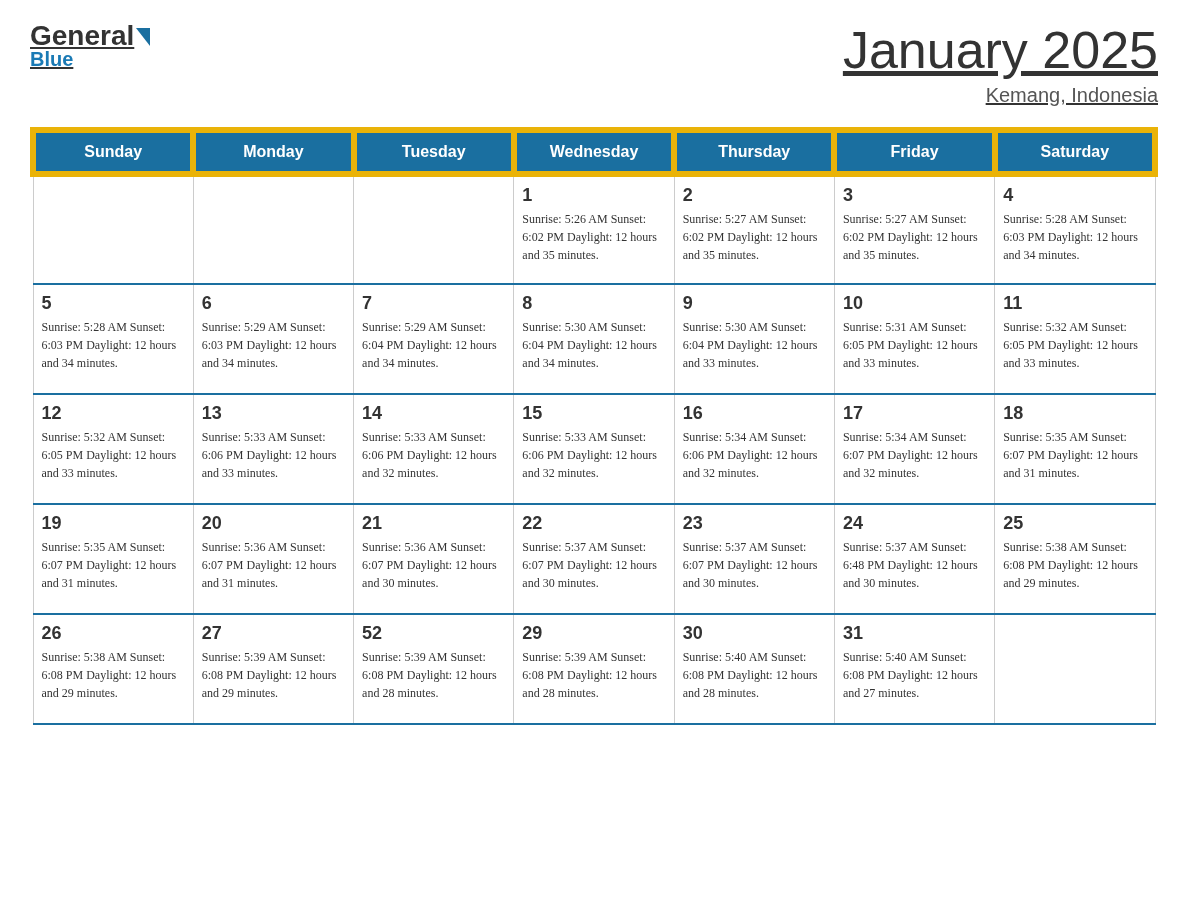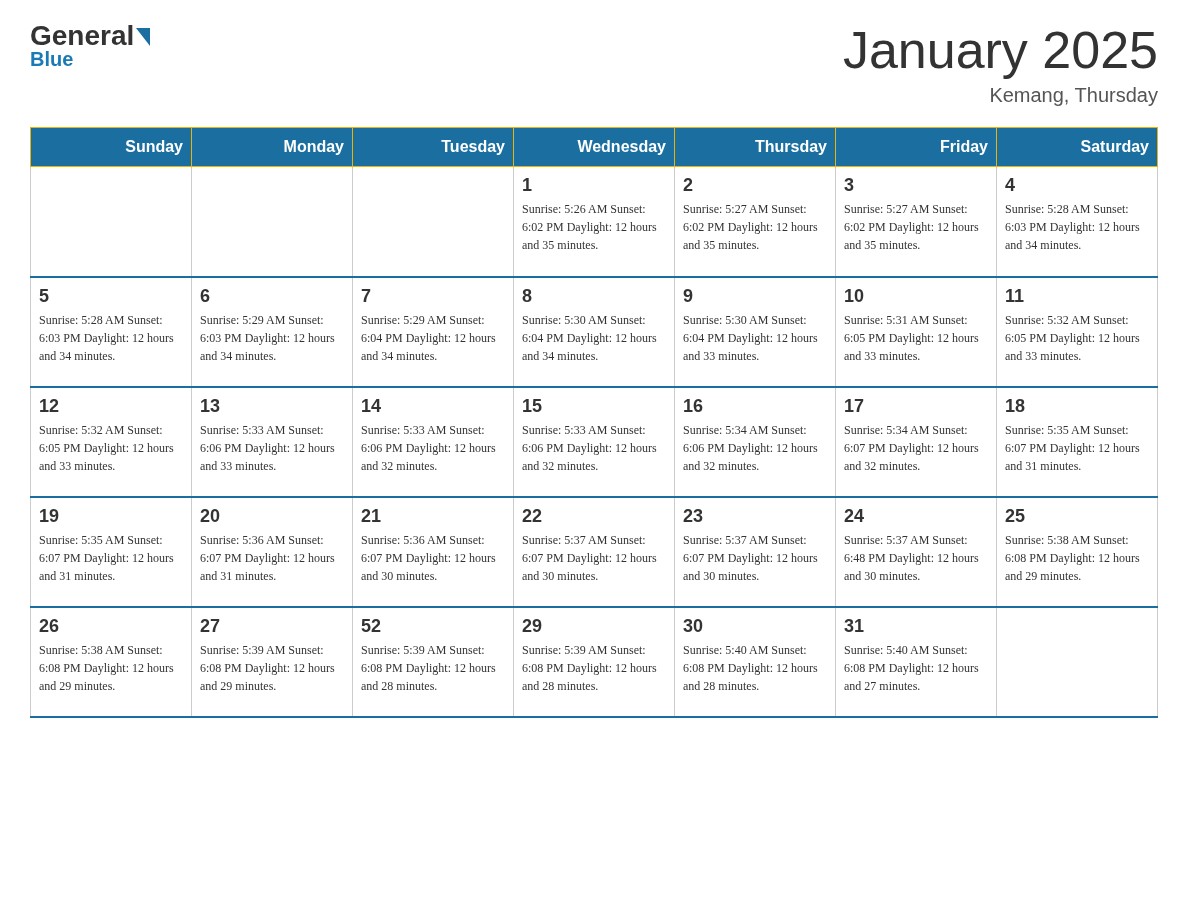--- a/index.html
+++ b/index.html
@@ -9,20 +9,21 @@
       color: #333;
       width: 1188px;
       min-height: 918px;
       padding: 20px 30px;
     }
     .header {
       display: flex;
       justify-content: space-between;
       align-items: flex-start;
       margin-bottom: 20px;
+      text-decoration: underline;
     }
     .logo {
       display: flex;
       flex-direction: column;
       align-items: flex-start;
     }
     .logo-text {
       font-size: 28px;
       font-weight: bold;
       color: #333;
@@ -66,22 +67,22 @@
       width: 100%;
       border-collapse: collapse;
       table-layout: fixed;
     }
     thead th {
       background-color: #1a6fa0;
       color: #fff;
       padding: 10px 8px;
       font-size: 16px;
       font-weight: bold;
-      text-align: right;
-      border: 1px solid #eab308;
+      text-align: center;
+      border: 6px solid #eab308;
     }
     tbody td {
       border: 1px solid #ccc;
       vertical-align: top;
       padding: 8px;
       height: 110px;
     }
     .day-number {
       font-size: 18px;
       font-weight: bold;
@@ -111,21 +112,21 @@
 <div class="header">
   <div class="logo">
     <div class="logo-text">
       <span class="logo-general">General</span>
         <span class="logo-arrow"></span>
     </div>
     <div class="logo-blue">Blue</div>
   </div>
   <div class="title-section">
     <div class="month-title">January 2025</div>
-    <div class="location">Kemang, Thursday</div>
+    <div class="location">Kemang, Indonesia</div>
   </div>
 </div>
 
 <table>
   <thead>
     <tr>
     <th>Sunday</th>
         <th>Monday</th>
         <th>Tuesday</th>
         <th>Wednesday</th>

